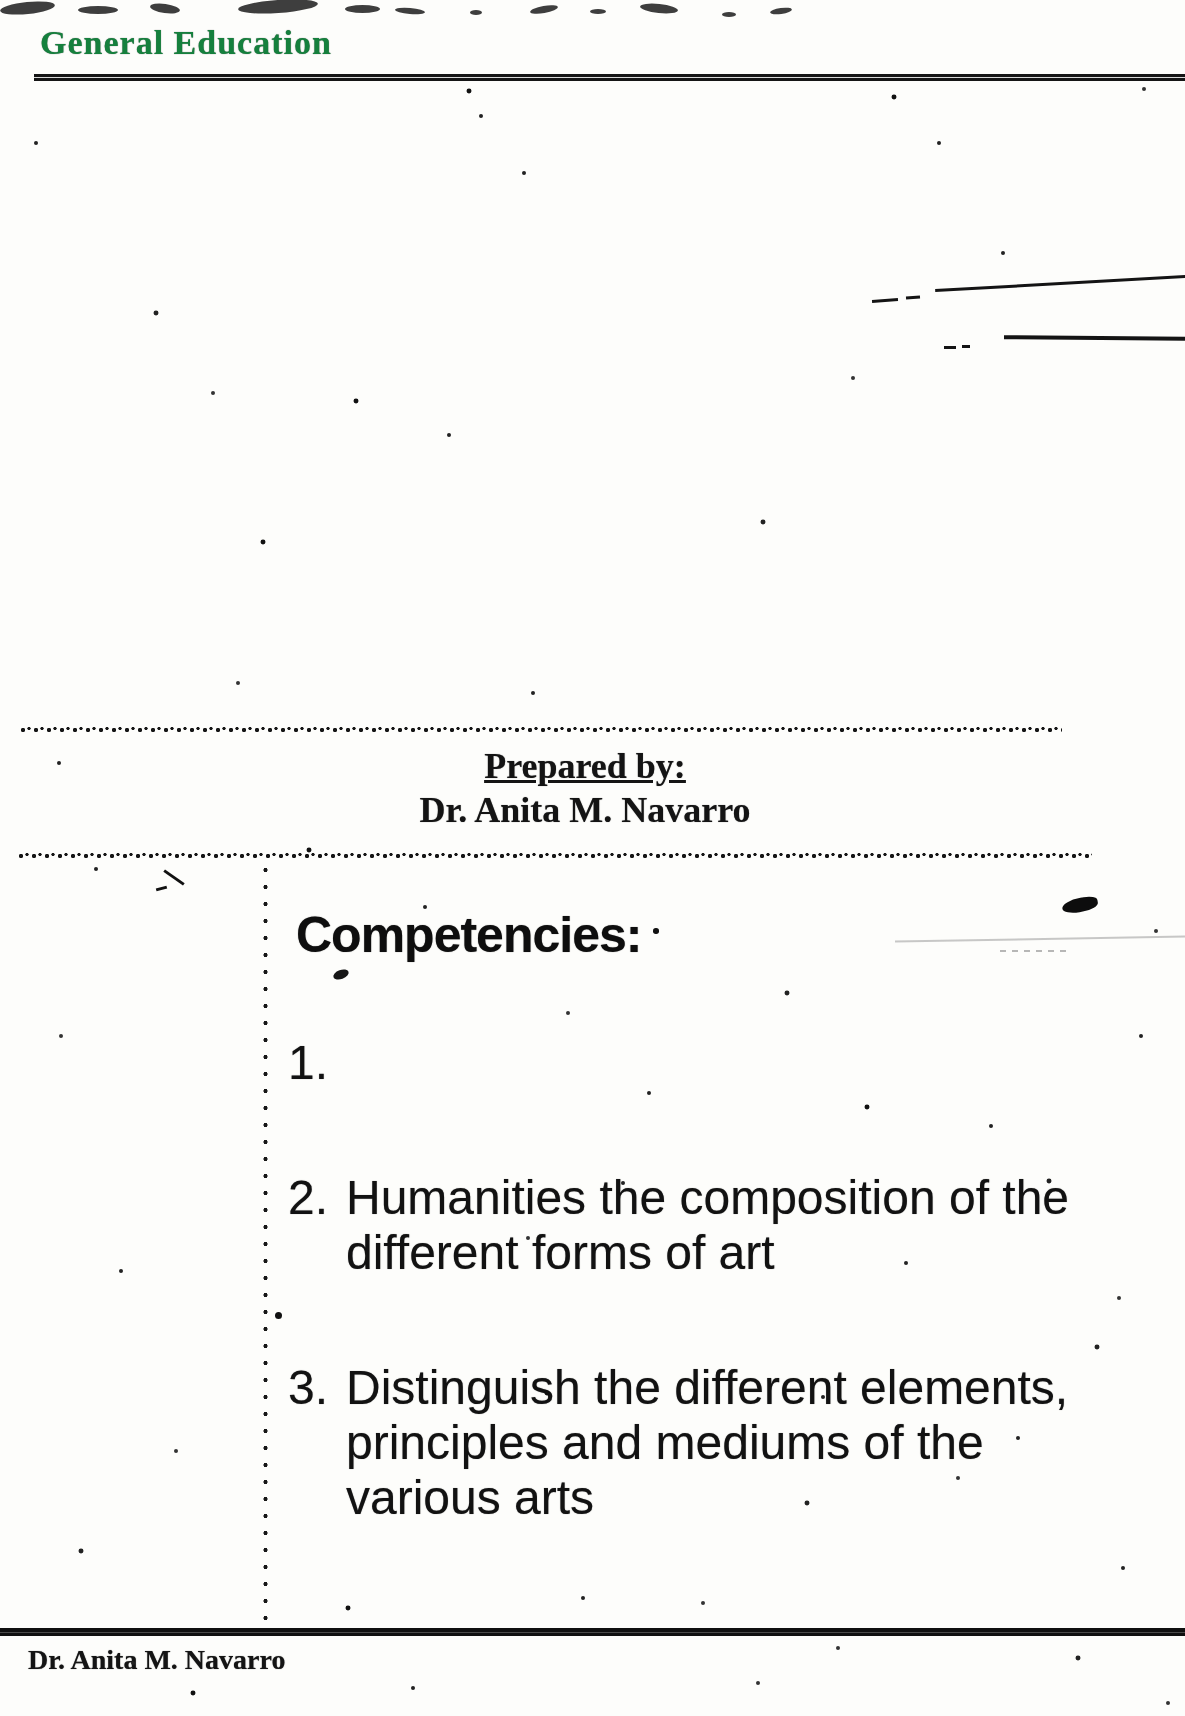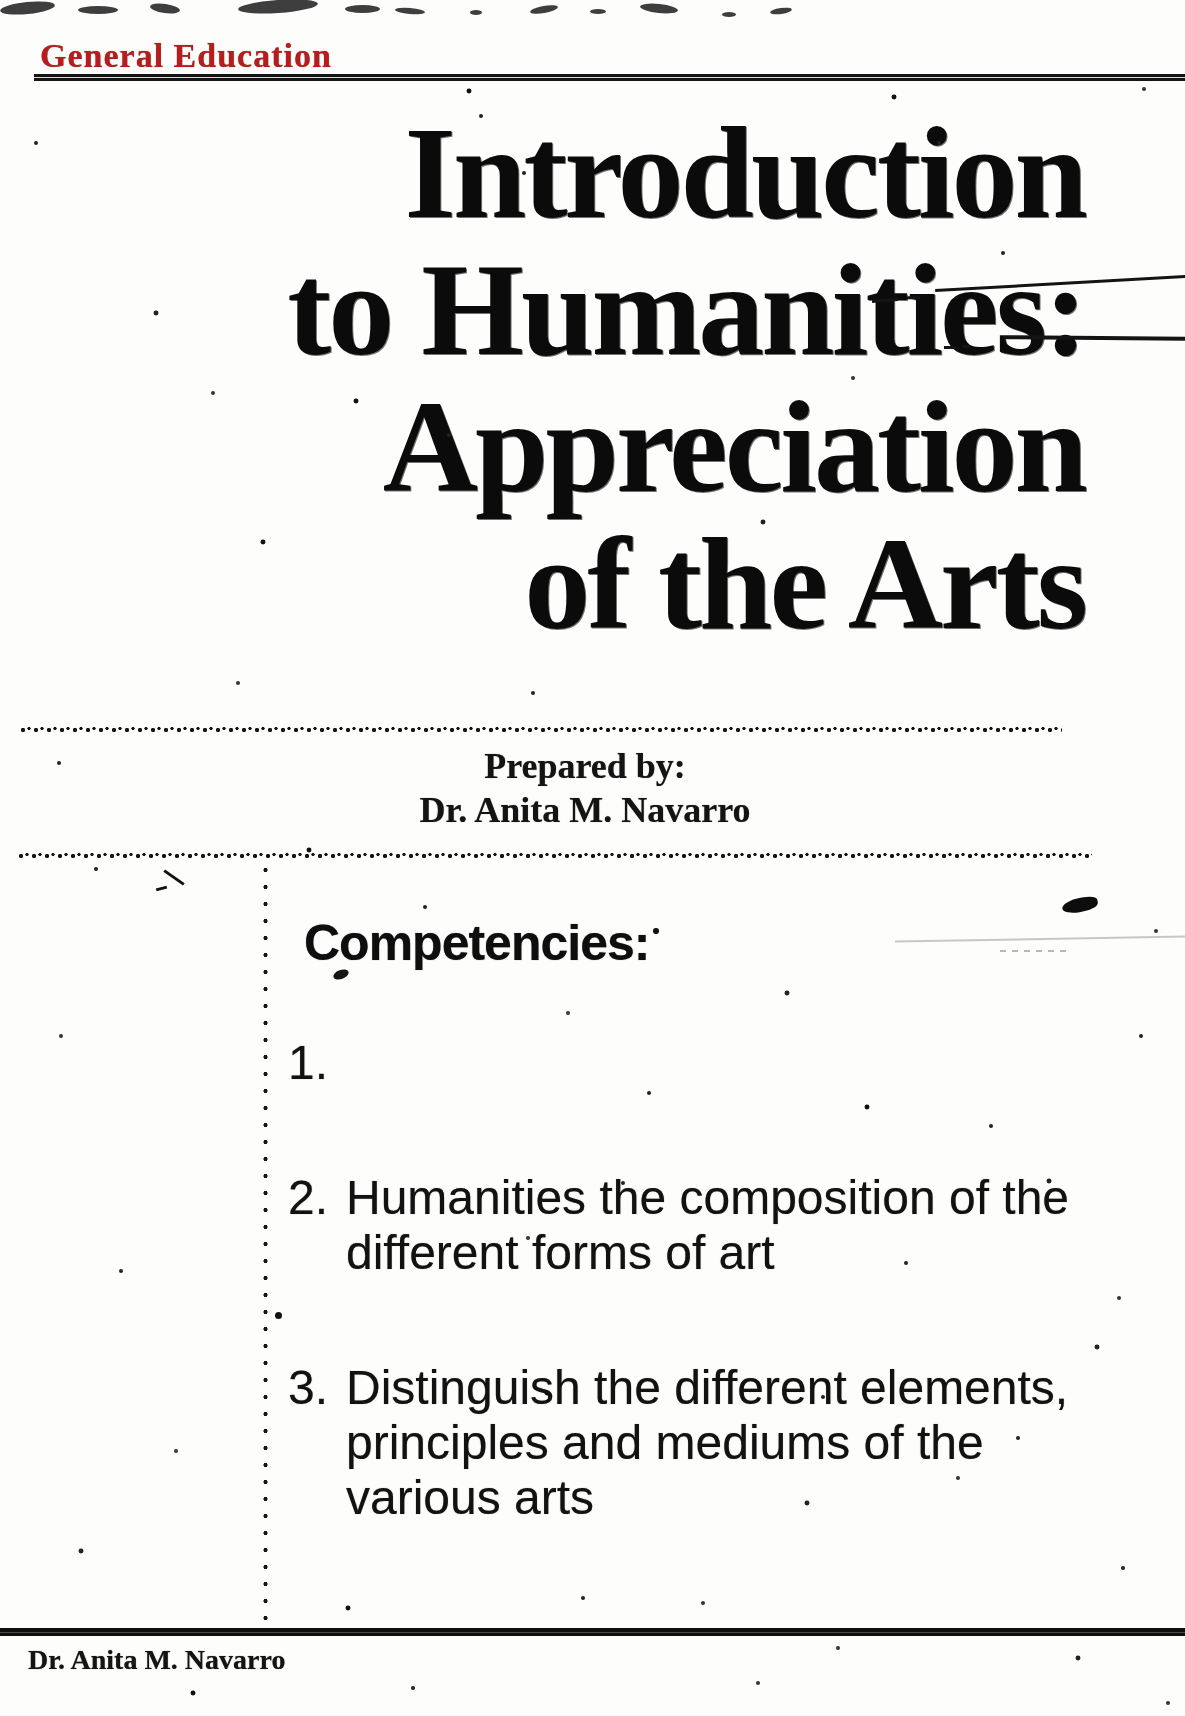--- a/index.html
+++ b/index.html
@@ -18,23 +18,23 @@
   .smudge {
     position: absolute;
     background: #1c1c1c;
     border-radius: 50%;
     opacity: .85;
   }
 
   
   .header-label {
     position: absolute;
-    left: 40px; top: 36px;
+    left: 40px; top: 23px;
     font: bold 34px/40px "Liberation Serif", serif;
-    color: #b91c1c;
+    color: #15803d;
     letter-spacing: 1px;
     text-shadow: 0 0 1px rgba(0,0,0,.6);
   }
   .header-rule {
     position: absolute;
     left: 34px; top: 74px;
     width: 1151px; height: 8px;
     background: linear-gradient(to bottom, #151515 0 3px, rgba(21,21,21,.15) 3px 4px, #151515 4px 7px, transparent 7px);
   }
 
@@ -92,28 +92,28 @@
 
   
   .prepared, .author {
     position: absolute;
     left: 0; width: 1170px;
     text-align: center;
     font: bold 36px/40px "Liberation Serif", serif;
     color: #141414;
     text-shadow: 0 0 1px rgba(0,0,0,.5);
   }
-  .prepared { top: 746px; }
+  .prepared { top: 746px; text-decoration: underline; }
   .author { top: 790px; }
 
   
   .comp-heading {
     position: absolute;
     left: 292px; top: 903px;
-    margin: 12px;
+    margin: 4px;
     font: bold 50px/56px "Liberation Sans", sans-serif;
     letter-spacing: -1px;
     color: #0e0e0e;
     text-shadow: 0 0 1px rgba(0,0,0,.55);
     text-align: right;
   }
   .comp-list {
     position: absolute;
     left: 288px; top: 1035px;
     margin: 0; padding: 0;
@@ -184,24 +184,20 @@
     <span class="smudge" style="left:530px;top:6px;width:28px;height:7px;transform:rotate(-10deg)"></span>
     <span class="smudge" style="left:590px;top:9px;width:16px;height:5px"></span>
     <span class="smudge" style="left:640px;top:4px;width:38px;height:9px;transform:rotate(6deg)"></span>
     <span class="smudge" style="left:722px;top:12px;width:14px;height:5px"></span>
     <span class="smudge" style="left:770px;top:8px;width:22px;height:6px;transform:rotate(-8deg)"></span>
   </div>
 
   <div class="header-label">General Education</div>
   <div class="header-rule"></div>
 
-  <h1 class="title">Introduction
-to Humanities:
-Appreciation
-of the Arts</h1>
 
   <div class="scratch s1"></div>
   <div class="scratch s1a"></div>
   <div class="scratch s1b"></div>
   <div class="scratch s2"></div>
   <div class="scratch s2a"></div>
   <div class="scratch s2b"></div>
   <div class="scratch s3"></div>
   <div class="scratch s4"></div>
   <div class="blob"></div>

